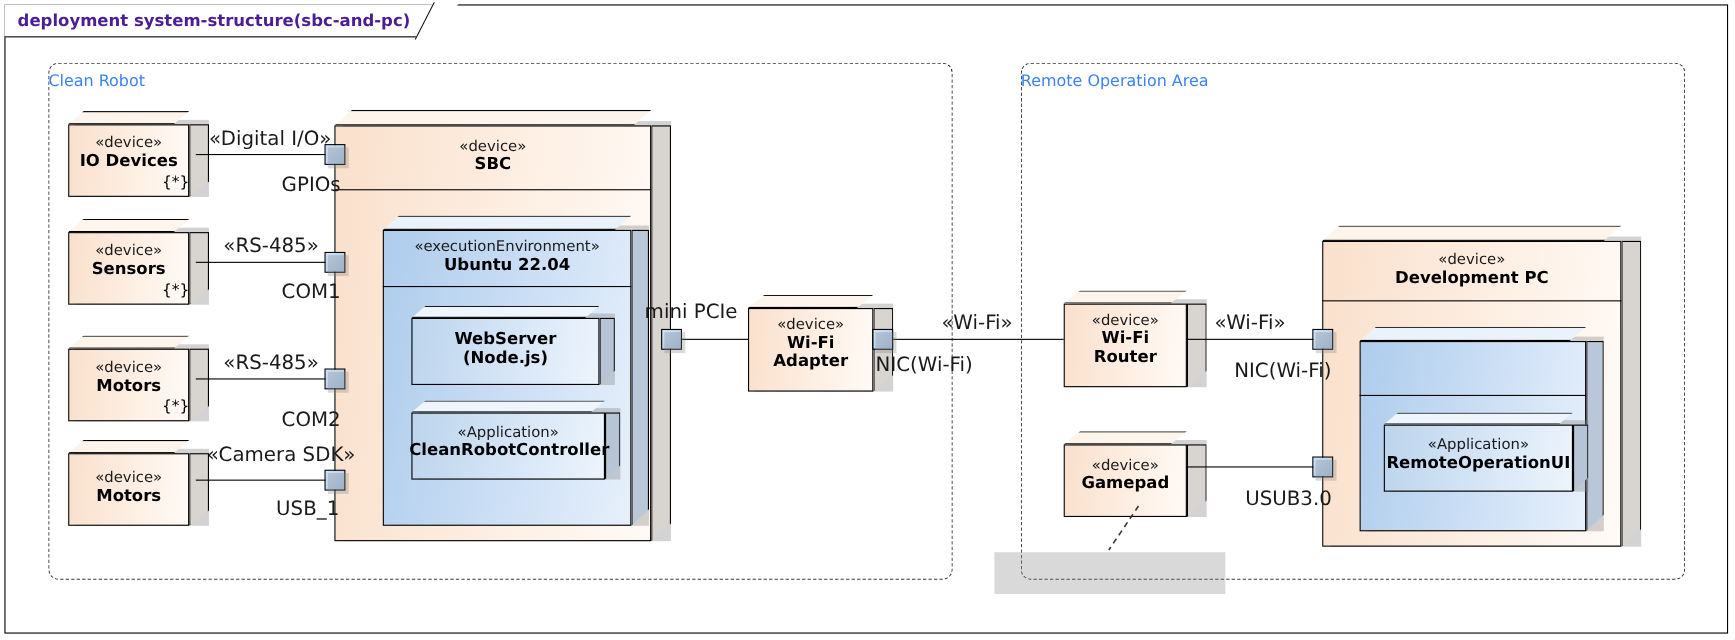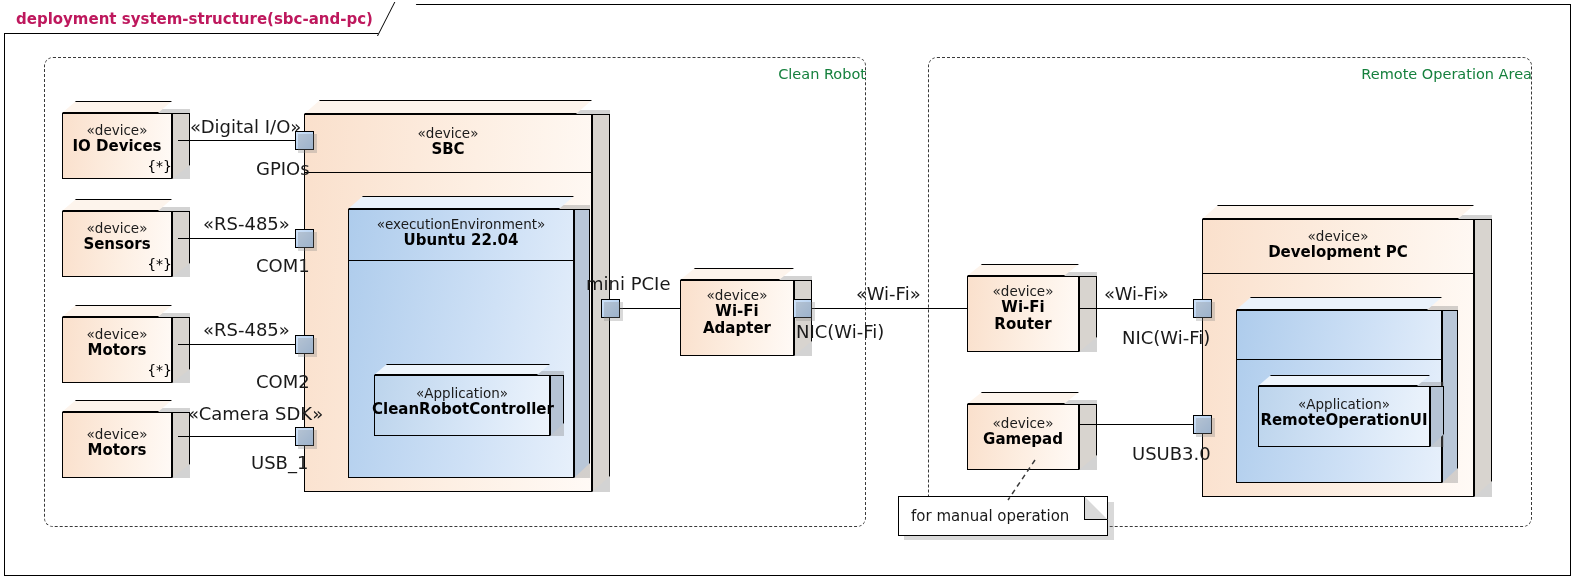--- a/index.html
+++ b/index.html
@@ -4,30 +4,30 @@
 <style>
   html,body{margin:0;padding:0;background:#ffffff;}
   body{font-family:"DejaVu Sans","Liberation Sans",sans-serif;}
   #canvas{position:relative;width:1577px;height:582px;background:#ffffff;overflow:hidden;}
 
   
   .frame{position:absolute;left:4px;top:4px;width:1567px;height:572px;
          border:1.5px solid #000;box-sizing:border-box;background:#fff;}
   .frame-tab{position:absolute;left:4px;top:4px;height:30px;box-sizing:border-box;
              border:1.5px solid #000;border-top:none;border-left:none;background:#fff;
-             padding:3px 26px 3px 12px;font-size:15px;font-weight:bold;color:#be185d;
+             padding:3px 26px 3px 12px;font-size:15px;font-weight:bold;color:#4c1d95;
              line-height:24px;}
   .frame-tab::after{content:"";position:absolute;right:-1px;top:-2px;width:22px;height:34px;
              background:#fff;border-left:1.5px solid #000;
              transform:skewX(-27deg);transform-origin:bottom left;}
   .frame-tab span{position:relative;z-index:2;}
 
   
   .group{position:absolute;border:1.6px dashed #3a3a3a;border-radius:9px;box-sizing:border-box;}
-  .group-label{position:absolute;font-size:14.5px;color:#15803d;text-align:right;
+  .group-label{position:absolute;font-size:14.5px;color:#3b82f6;text-align:left;
                white-space:nowrap;}
 
   
   .node{position:absolute;box-sizing:border-box;}
   .node .face{position:absolute;left:0;bottom:0;box-sizing:border-box;
               border:1.3px solid #000;overflow:hidden;}
   .node .top{position:absolute;left:0;top:0;}
   .node .side{position:absolute;right:0;top:0;}
   .node-shadow{position:absolute;background:rgba(130,130,130,.35);}
   .stereo{font-size:13.5px;color:#1a1a1a;line-height:1.12;white-space:nowrap;}
@@ -190,20 +190,32 @@
            clip-path:polygon(15px 0,100% 0,calc(100% - 15px) 100%,0 100%);"></div>
       <div class="face fill-blue" style="width:226px;height:269px;"></div>
       <div class="side side-blue" style="width:16px;height:269px;top:13px;border:1.3px solid #000;box-sizing:border-box;
            clip-path:polygon(0 0,100% -15px,100% calc(100% - 15px),0 100%);"></div>
       <div style="position:absolute;left:0;top:21px;width:226px;text-align:center;z-index:3;">
         <div class="stereo">«executionEnvironment»</div>
         <div class="nm">Ubuntu 22.04</div>
       </div>
       <div class="divider" style="top:64px;width:226px;"></div>
 
+      <div class="node" style="left:26px;top:82px;width:185px;height:72px;">
+        <div class="node-shadow" style="left:6px;top:7px;width:179px;height:65px;"></div>
+        <div class="top top-blue2" style="width:171px;height:11px;border:1.3px solid #000;box-sizing:border-box;
+             clip-path:polygon(13px 0,100% 0,calc(100% - 13px) 100%,0 100%);"></div>
+        <div class="face fill-blue2" style="width:171px;height:61px;"></div>
+        <div class="side side-blue2" style="width:14px;height:61px;top:11px;border:1.3px solid #000;box-sizing:border-box;
+             clip-path:polygon(0 0,100% -13px,100% calc(100% - 13px),0 100%);"></div>
+        <div style="position:absolute;left:0;top:22px;width:171px;text-align:center;z-index:3;">
+          <div class="nm">WebServer</div>
+          <div class="nm">(Node.js)</div>
+        </div>
+      </div>
 
       <div class="node" style="left:26px;top:168px;width:190px;height:72px;">
         <div class="node-shadow" style="left:6px;top:7px;width:184px;height:65px;"></div>
         <div class="top top-blue2" style="width:176px;height:11px;border:1.3px solid #000;box-sizing:border-box;
              clip-path:polygon(13px 0,100% 0,calc(100% - 13px) 100%,0 100%);"></div>
         <div class="face fill-blue2" style="width:176px;height:61px;"></div>
         <div class="side side-blue2" style="width:14px;height:61px;top:11px;border:1.3px solid #000;box-sizing:border-box;
              clip-path:polygon(0 0,100% -13px,100% calc(100% - 13px),0 100%);"></div>
         <div style="position:absolute;left:-2px;top:22px;width:180px;text-align:center;z-index:3;">
           <div class="stereo">«Application»</div>
@@ -299,18 +311,14 @@
     </div>
   </div>
 
   <div class="port" style="left:1193px;top:299px;"></div>
   <div class="port" style="left:1193px;top:415px;"></div>
 
   <svg class="dashline" style="left:890px;top:455px;width:250px;height:80px;">
     <line x1="145" y1="5" x2="118" y2="45" stroke="#3a3a3a" stroke-width="1.5" stroke-dasharray="5,4"></line>
   </svg>
   <div class="note-shadow" style="left:904px;top:502px;width:210px;height:38px;"></div>
-  <div class="note" style="left:898px;top:496px;width:210px;height:40px;">
-    <div class="note-fold"></div>
-    <div class="note-body">for manual operation</div>
-  </div>
 
 </div>
 
 </body></html>

